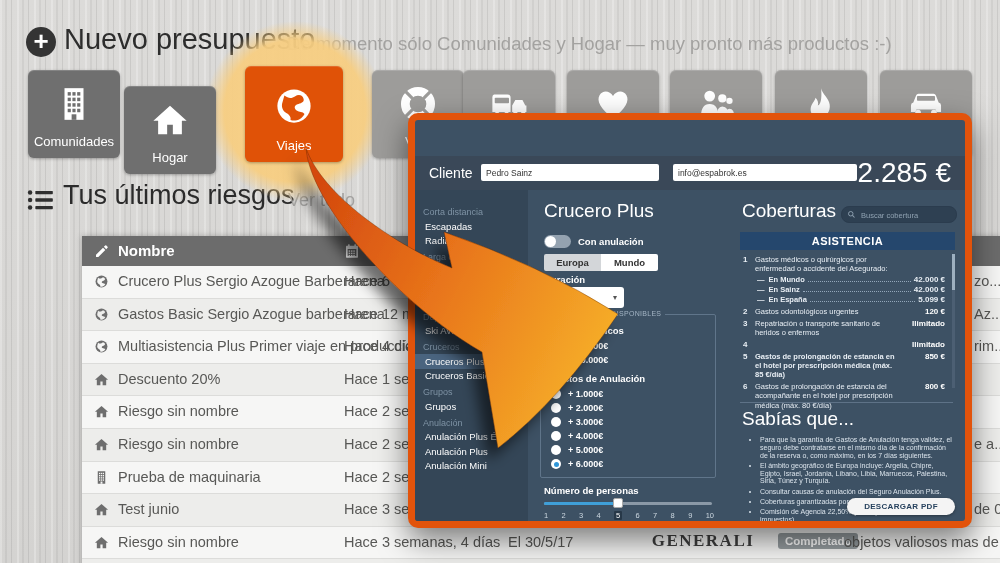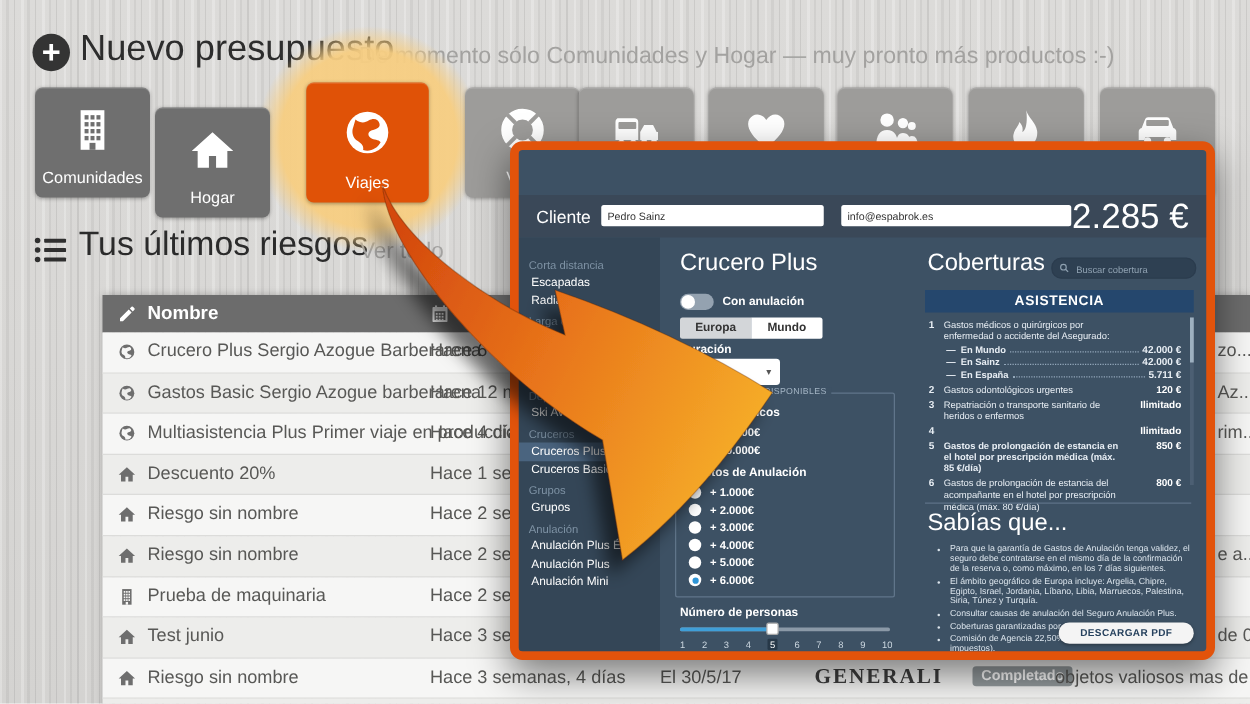--- a/index.html
+++ b/index.html
@@ -37,21 +37,21 @@
   .thead{height:30px;background:#6c6c6c;color:#fff;position:relative;font-size:15px;font-weight:bold}
   .thead .ic{position:absolute;top:7px}
   .th-name{position:absolute;left:36px;top:6px}
   .th-alta{position:absolute;left:284px;top:6px}
   .trow{height:31.6px;position:relative;background:#f6f6f5;border-bottom:1px solid #dcdcda;
         font-size:14.5px;color:#585856}
   .trow.alt{background:#ededeb}
   .ricon{position:absolute;left:12px;top:8px}
   .rname{position:absolute;left:36px;top:7px;white-space:nowrap}
   .ralta{position:absolute;left:262px;top:7px;white-space:nowrap}
-  .rfecha{position:absolute;left:446px;top:7px;white-space:nowrap}
+  .rfecha{position:absolute;left:426px;top:7px;white-space:nowrap}
   .rcompany{position:absolute;left:536px;top:4px;width:170px;text-align:center;white-space:nowrap}
   .rcompany.generali{font-family:"Liberation Serif","DejaVu Serif",serif;font-weight:bold;
         letter-spacing:1.5px;color:#3f3f3f;font-size:17px}
   .rbadge{position:absolute;left:696px;top:6px;background:#959c9f;color:#fff;font-size:11.5px;
         font-weight:bold;padding:2px 7px;border-radius:3px}
   .rdesc{position:absolute;left:762px;top:7px;width:156px;white-space:nowrap;overflow:hidden}
   .rfrag{position:absolute;left:892px;top:7px;white-space:nowrap}
   
   .modal{position:absolute;left:408px;top:113px;width:550px;height:401px;border:7px solid #e2530b;
         border-radius:10px;background:#3d5164;z-index:40;box-shadow:0 12px 30px rgba(0,0,0,.5);overflow:hidden}
@@ -503,21 +503,21 @@
                   <div class="cov-sub">
                     <span class="cs-dash">—</span>
                     <span class="cs-label">En Sainz</span>
                     <span class="cs-dots"></span>
                     <span class="cs-val">42.000 €</span>
                   </div>
                   <div class="cov-sub">
                     <span class="cs-dash">—</span>
                     <span class="cs-label">En España</span>
                     <span class="cs-dots"></span>
-                    <span class="cs-val">5.711 €</span>
+                    <span class="cs-val">5.099 €</span>
                   </div>
                 </div>
               </div>
               <div class="cov-item">
                 <span class="cov-num">2</span>
                 <div class="cov-body">
                   <div class="cov-text">Gastos odontológicos urgentes</div>
                   <span class="cov-val">120 €</span>
                 </div>
               </div>

